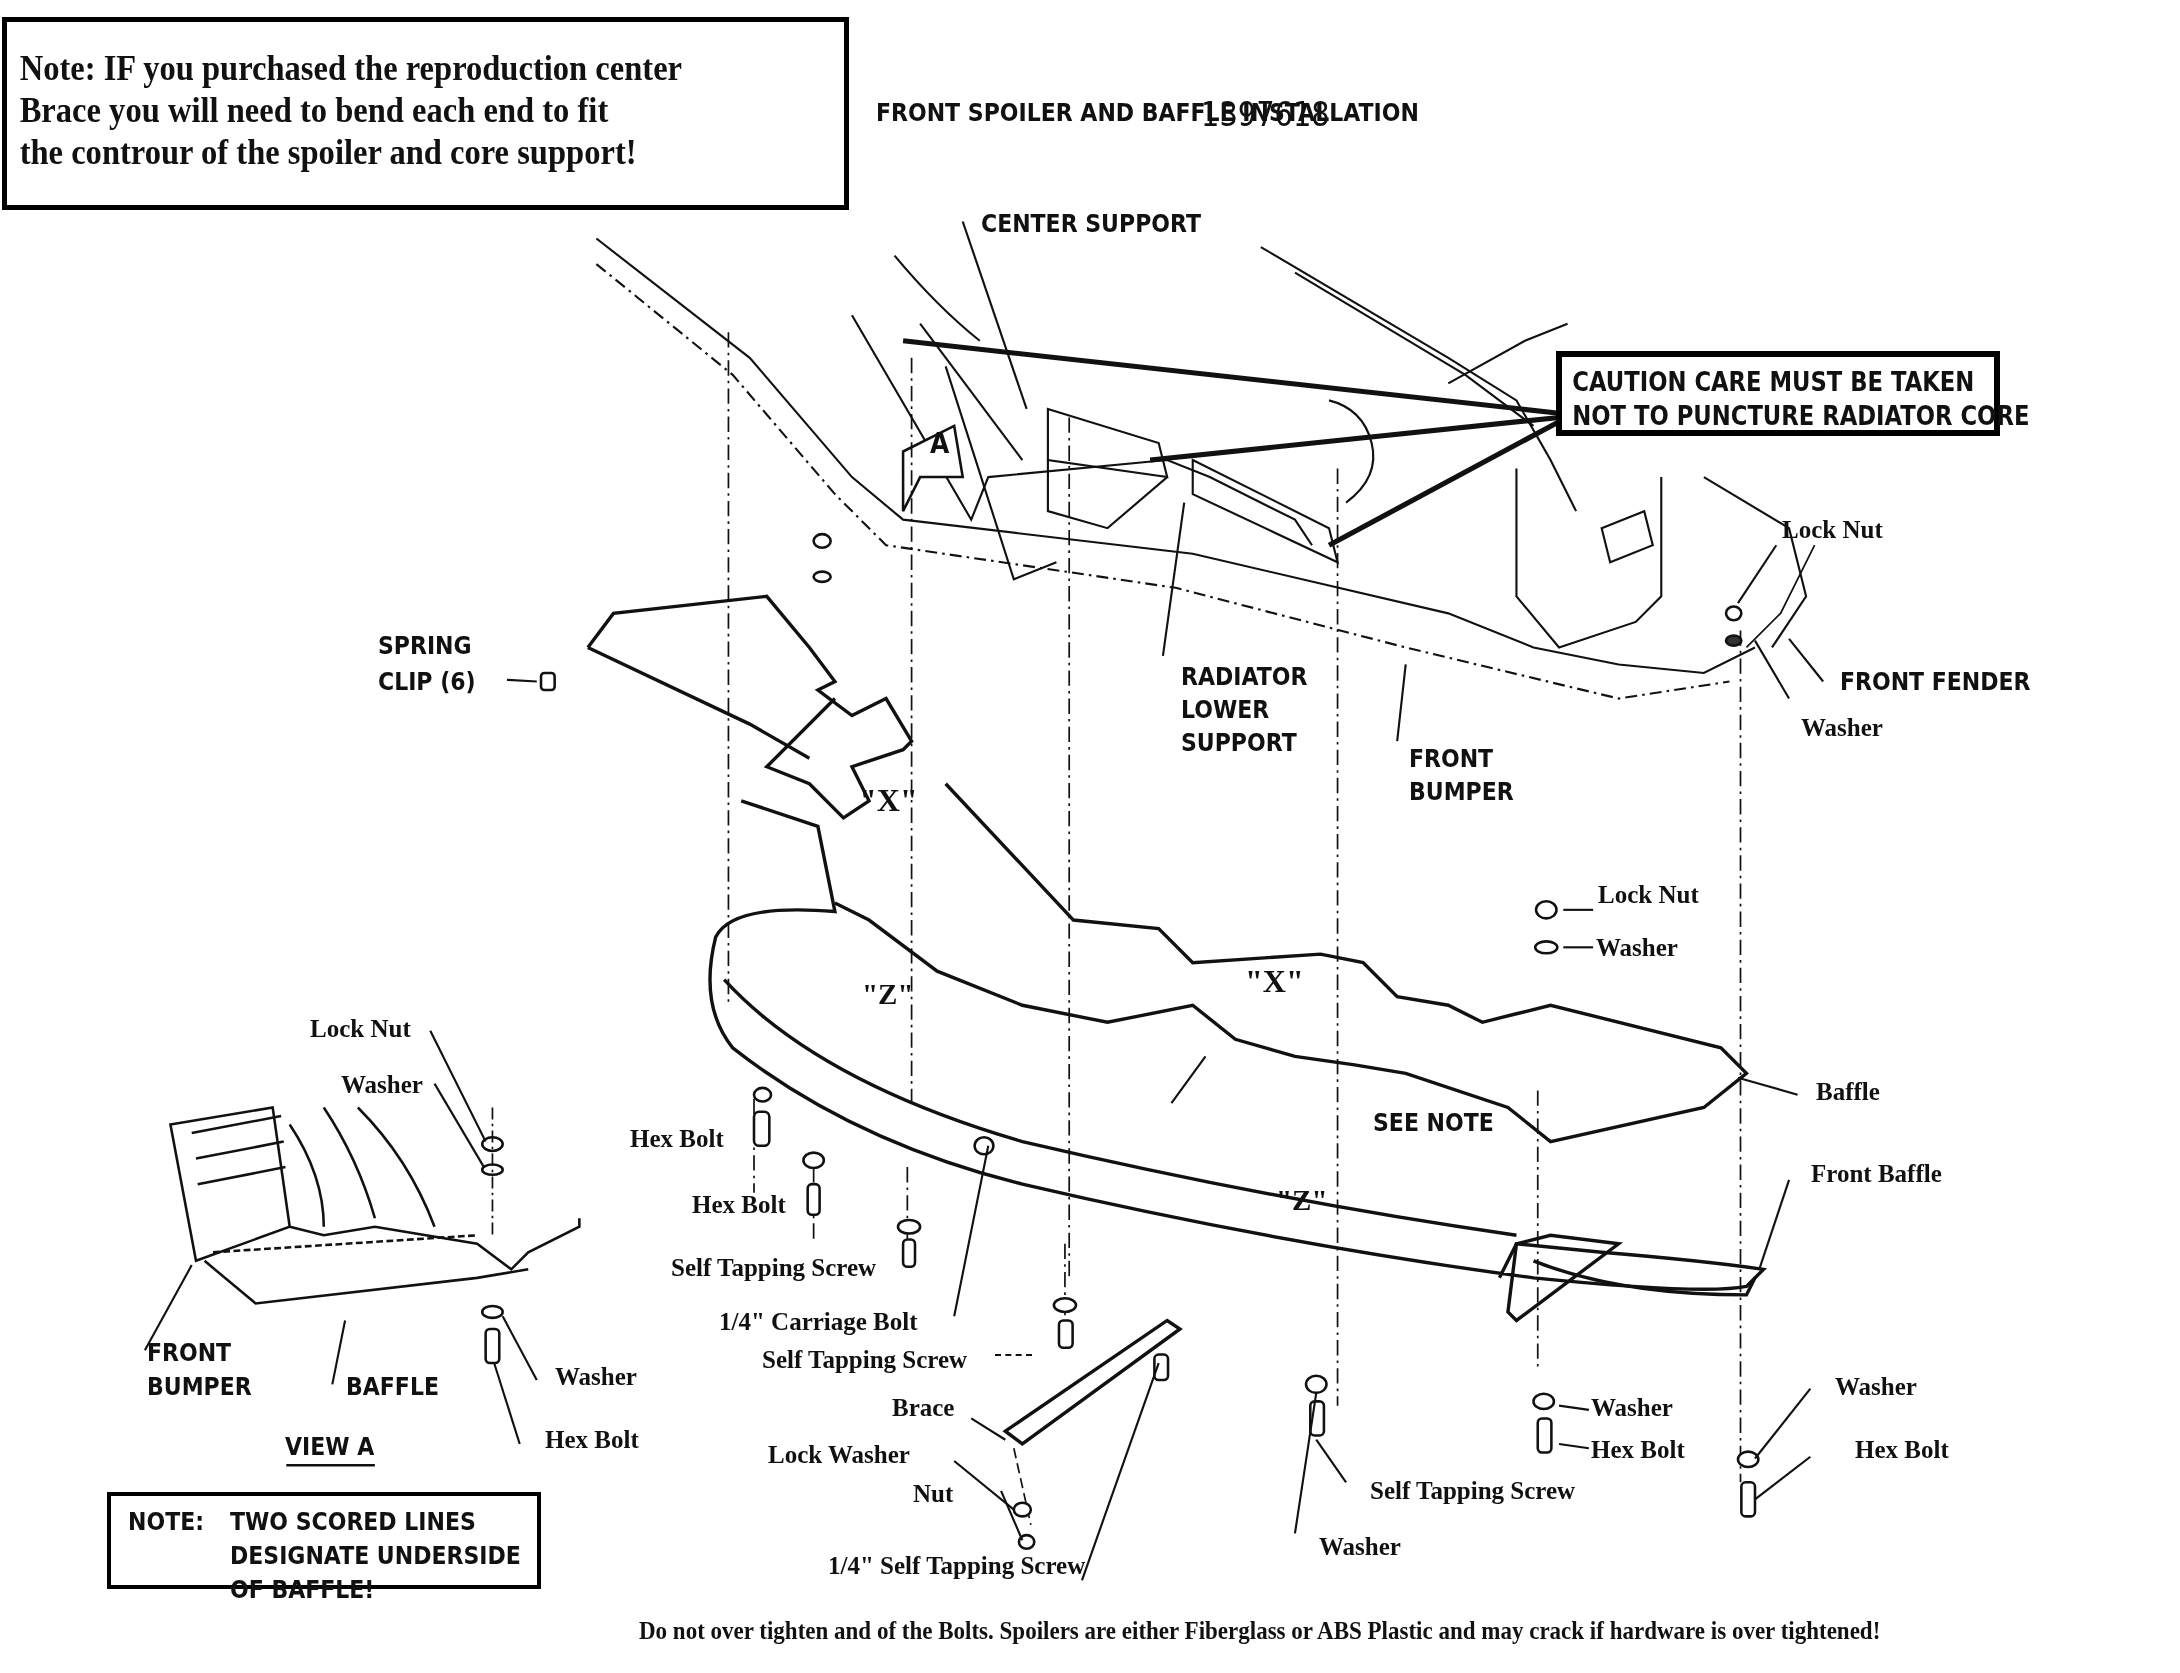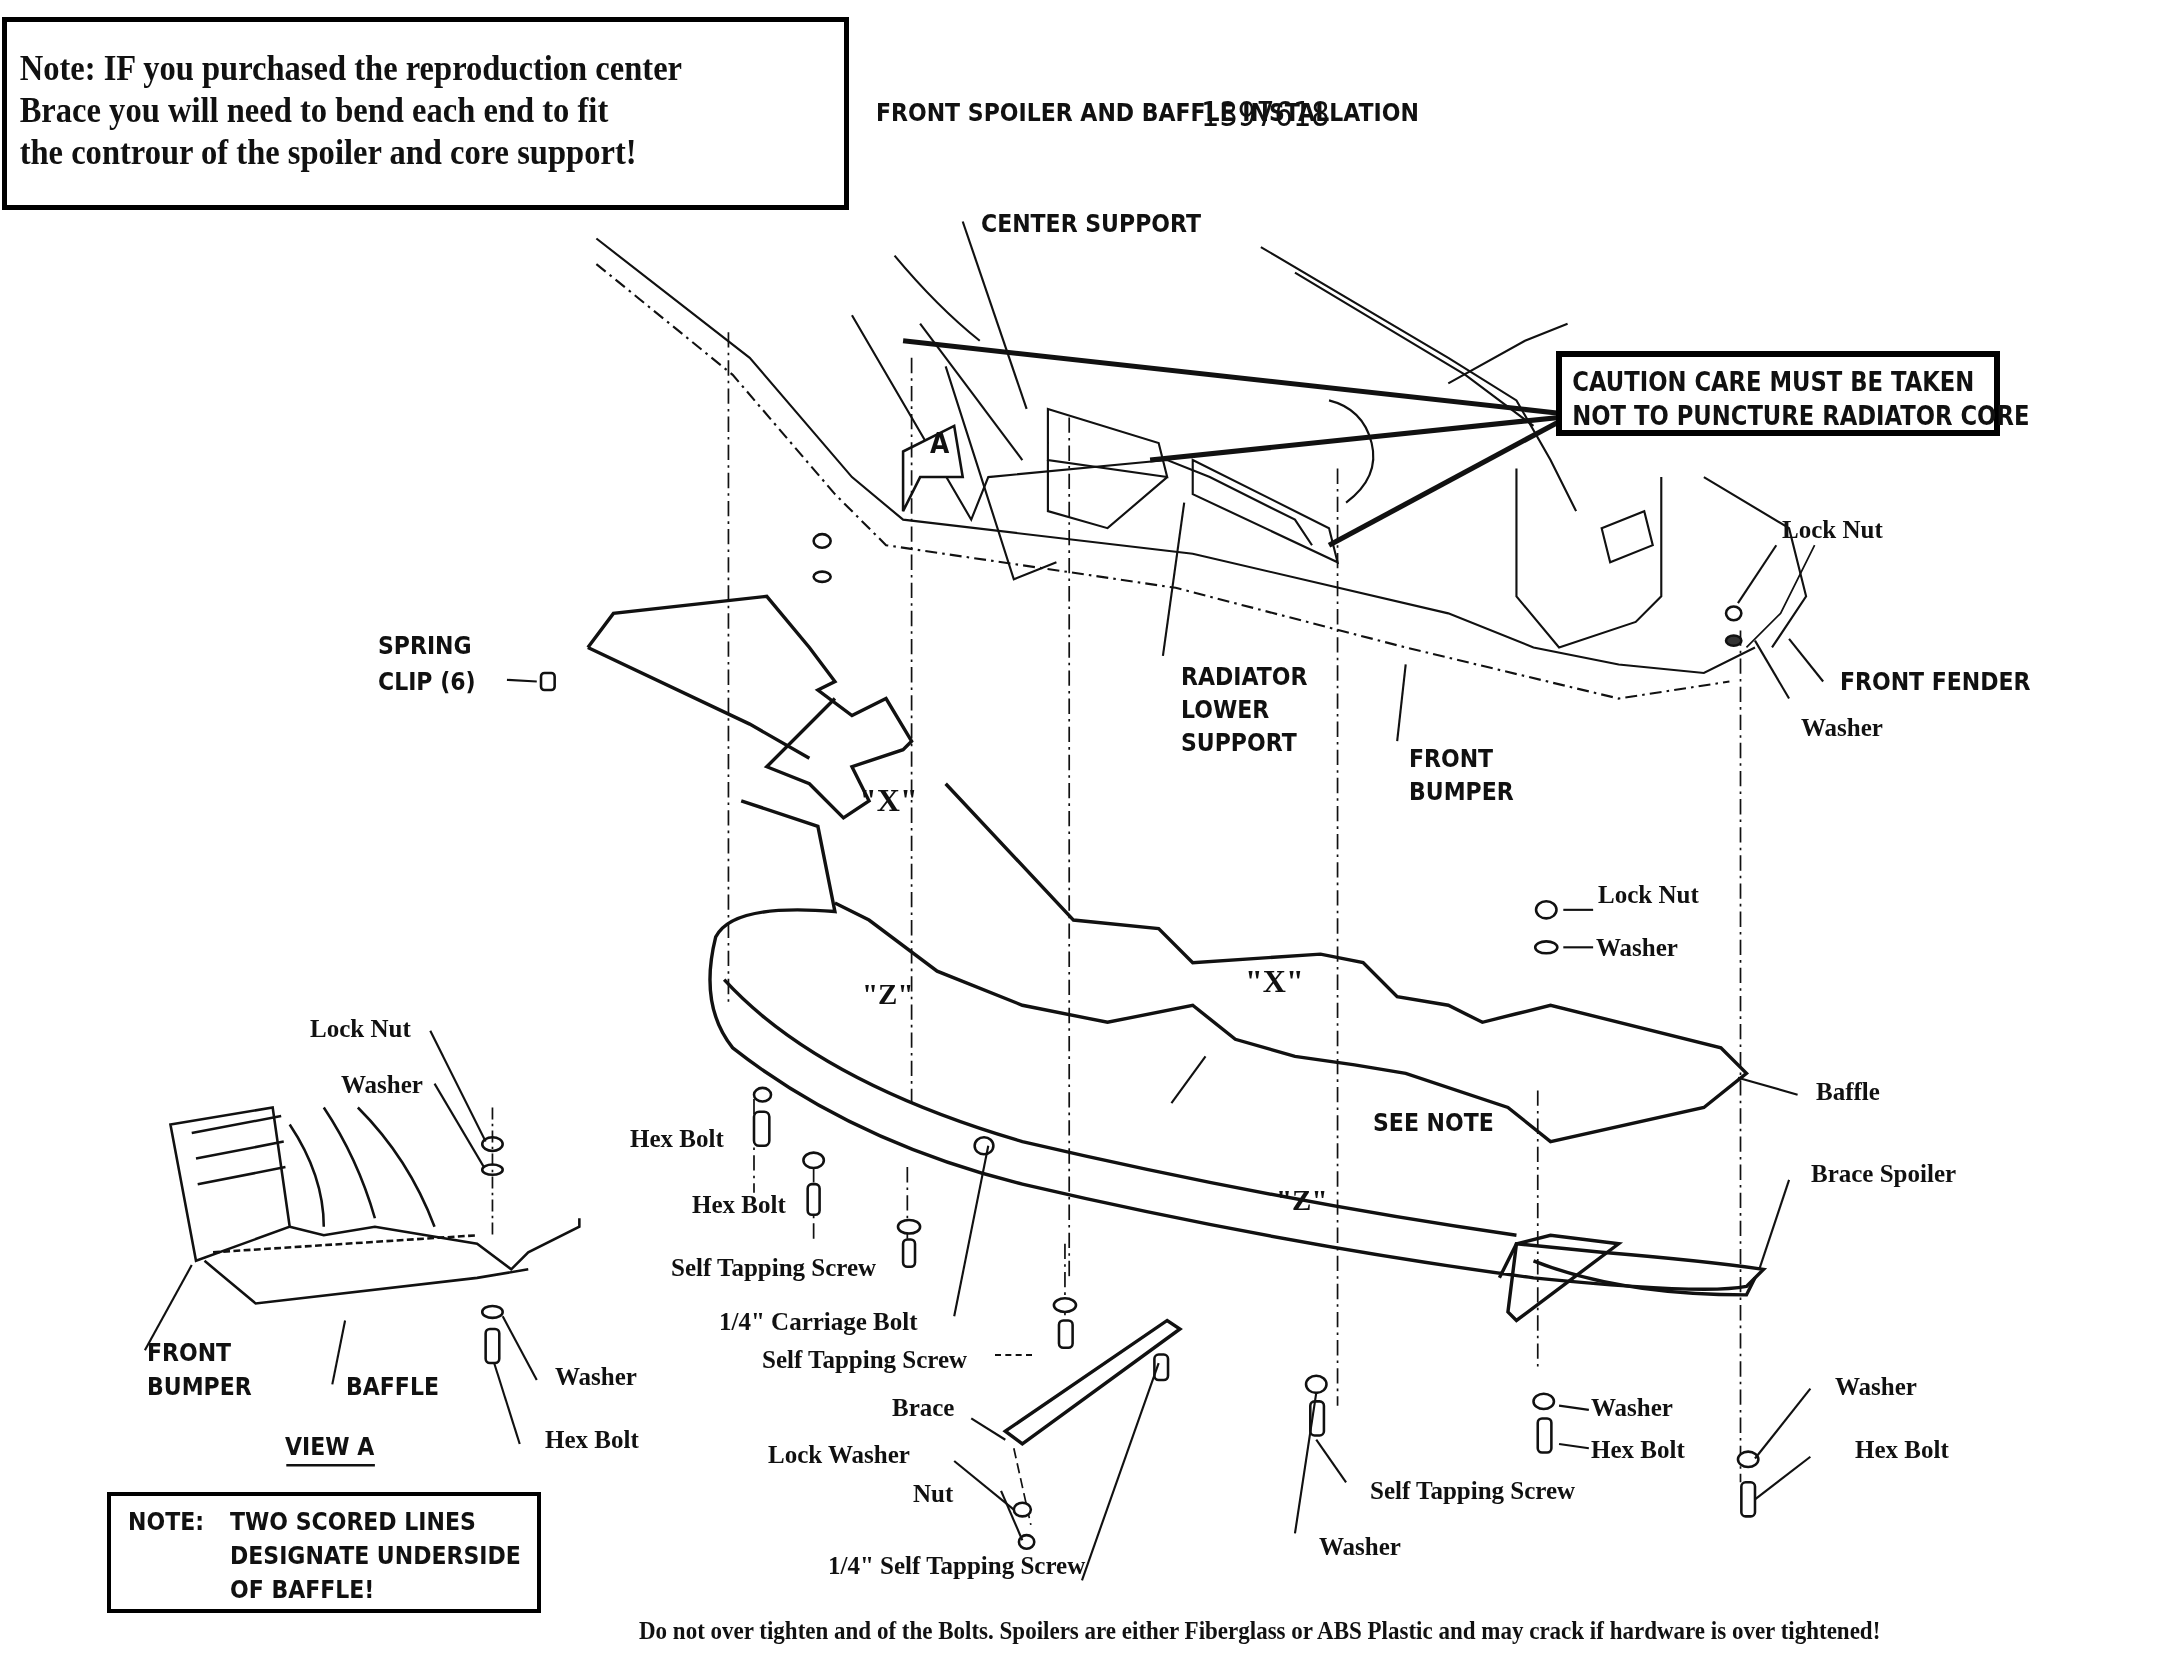--- a/index.html
+++ b/index.html
@@ -6,21 +6,21 @@
   body{width:2181px;height:1674px;position:relative;overflow:hidden;color:#111;}
   .abs{position:absolute;white-space:nowrap;}
   .sans{font-family:Liberation Serif, serif;font-weight:bold;}
   .caps{font-family:"DejaVu Sans",sans-serif;font-weight:bold;letter-spacing:0px;transform:scaleX(0.86);transform-origin:left top;}
   .serif{font-family:"Liberation Serif",serif;font-weight:bold;}
   #note-box{left:1.7px;top:17px;width:847px;height:193px;border:5.1px solid #000;box-sizing:border-box;}
   #note-box div{font-size:35px;line-height:42px;padding-left:13.6px;transform:scaleX(0.93);transform-origin:left top;}
   #note-box .l1{margin-top:25.6px;}
   .caution{left:1556px;top:351px;width:444px;height:85px;border:6px solid #000;box-sizing:border-box;}
   .caution div{font-size:26.4px;line-height:34px;padding-left:12px;}
-  .note2{left:107px;top:1492px;width:434px;height:121px;border:4.3px solid #000;box-sizing:border-box;}
+  .note2{left:107px;top:1492px;width:434px;height:97px;border:4.3px solid #000;box-sizing:border-box;}
   .note2 .r{position:absolute;font-size:25.6px;}
   svg#art{position:absolute;left:0;top:0;}
   .lbl-caps{font-size:25.6px;}
   .lbl-serif{font-size:25px;}
 </style>
 </head>
 <body>
 
 <svg id="art" width="2181" height="1674" viewBox="0 0 2560 1965" fill="none" stroke="#111">
 
@@ -192,21 +192,21 @@
 <div class="abs serif" style="left:1245px;top:963px;font-size:32px;">"X"</div>
 <div class="abs serif" style="left:862px;top:978px;font-size:29px;">"Z"</div>
 <div class="abs serif" style="left:1276px;top:1184px;font-size:29px;">"Z"</div>
 <div class="abs caps" style="left:930px;top:426px;font-size:29px;">A</div>
 
 <div class="abs serif lbl-serif" style="left:1782px;top:516px;">Lock Nut</div>
 <div class="abs serif lbl-serif" style="left:1801px;top:714px;">Washer</div>
 <div class="abs serif lbl-serif" style="left:1598px;top:881px;">Lock Nut</div>
 <div class="abs serif lbl-serif" style="left:1596px;top:934px;">Washer</div>
 <div class="abs serif lbl-serif" style="left:1816px;top:1078px;">Baffle</div>
-<div class="abs serif lbl-serif" style="left:1811px;top:1160px;">Brace Spoiler</div>
+<div class="abs serif lbl-serif" style="left:1811px;top:1160px;">Front Baffle</div>
 <div class="abs serif lbl-serif" style="left:310px;top:1015px;">Lock Nut</div>
 <div class="abs serif lbl-serif" style="left:341px;top:1071px;">Washer</div>
 <div class="abs serif lbl-serif" style="left:555px;top:1363px;">Washer</div>
 <div class="abs serif lbl-serif" style="left:545px;top:1426px;">Hex Bolt</div>
 <div class="abs serif lbl-serif" style="left:630px;top:1125px;">Hex Bolt</div>
 <div class="abs serif lbl-serif" style="left:692px;top:1191px;">Hex Bolt</div>
 <div class="abs serif lbl-serif" style="left:671px;top:1254px;">Self Tapping Screw</div>
 <div class="abs serif lbl-serif" style="left:719px;top:1308px;">1/4" Carriage Bolt</div>
 <div class="abs serif lbl-serif" style="left:762px;top:1346px;">Self Tapping Screw</div>
 <div class="abs" style="left:995px;top:1354px;width:37px;border-top:2.6px dashed #111;"></div>

